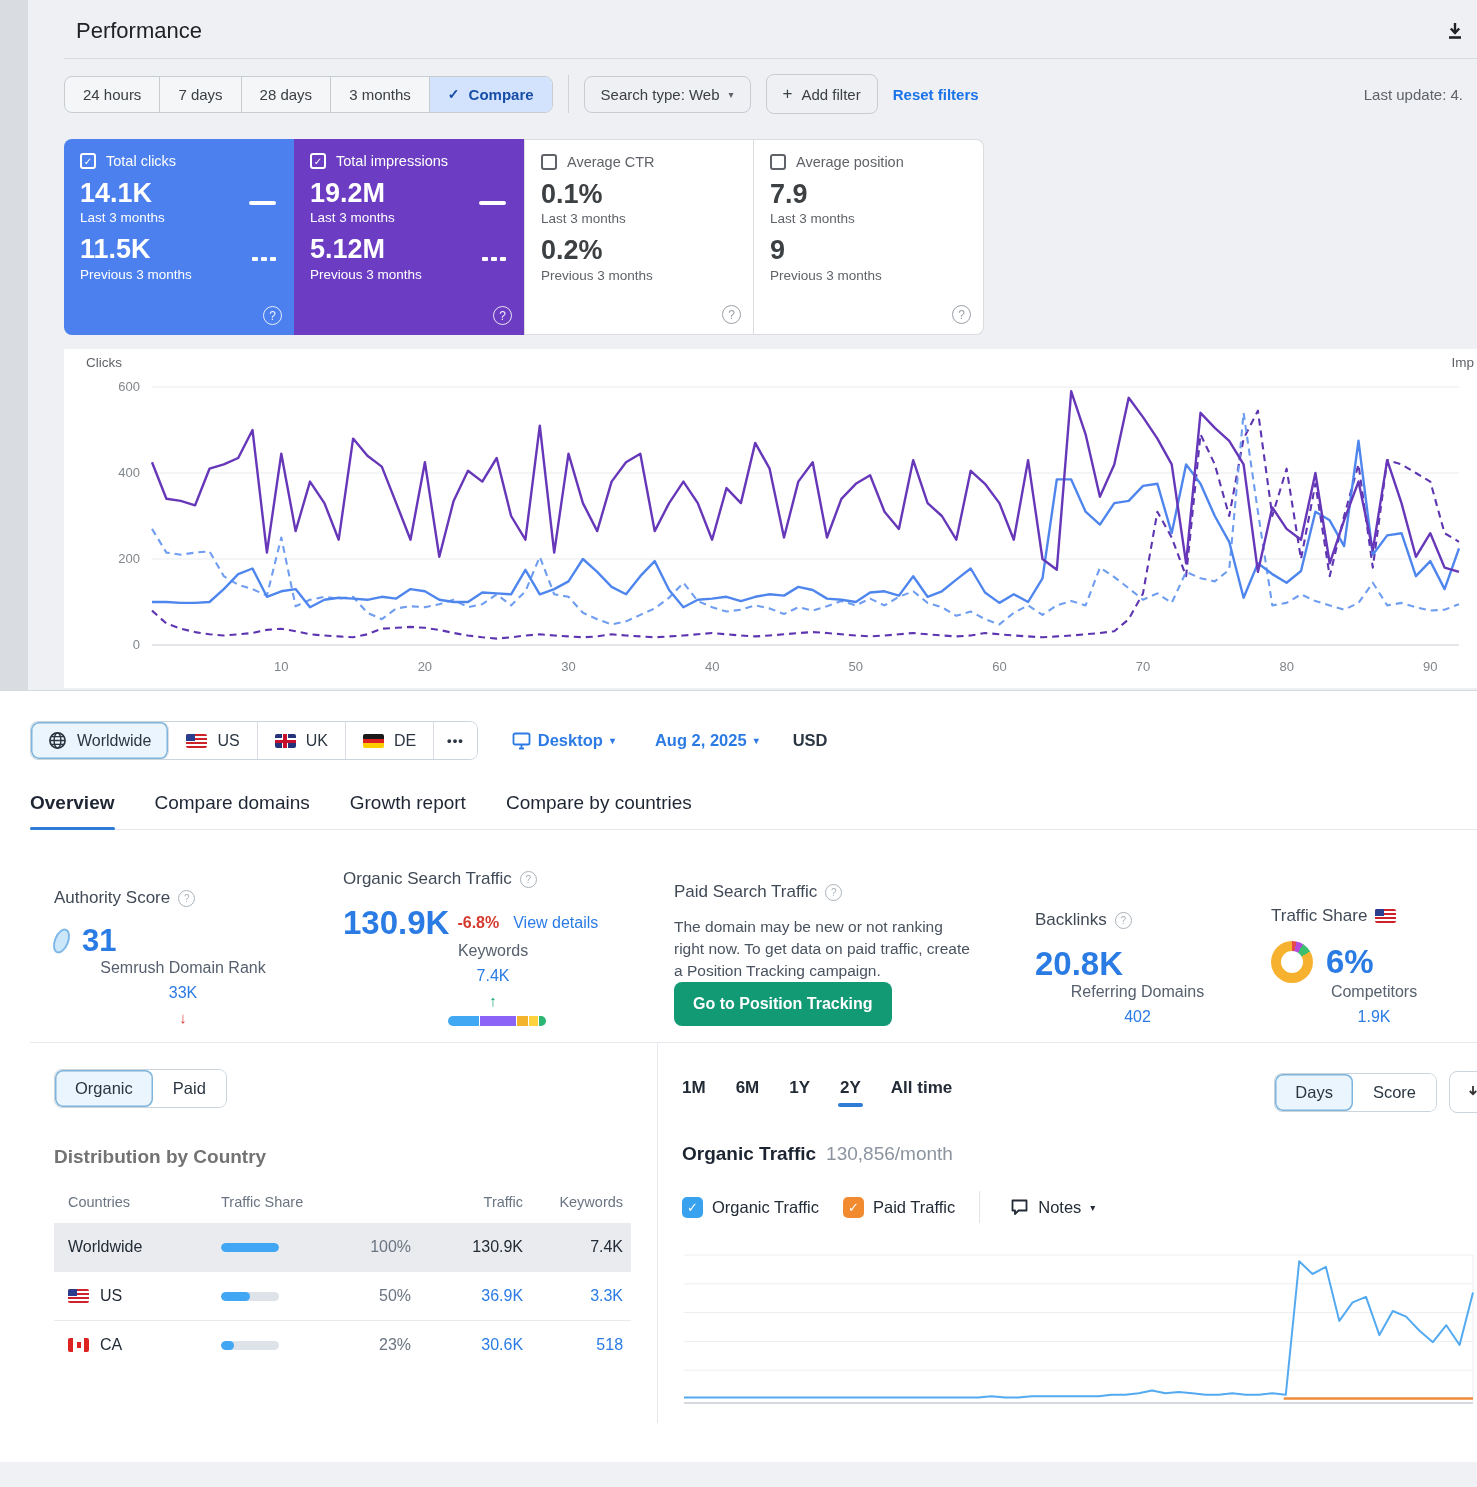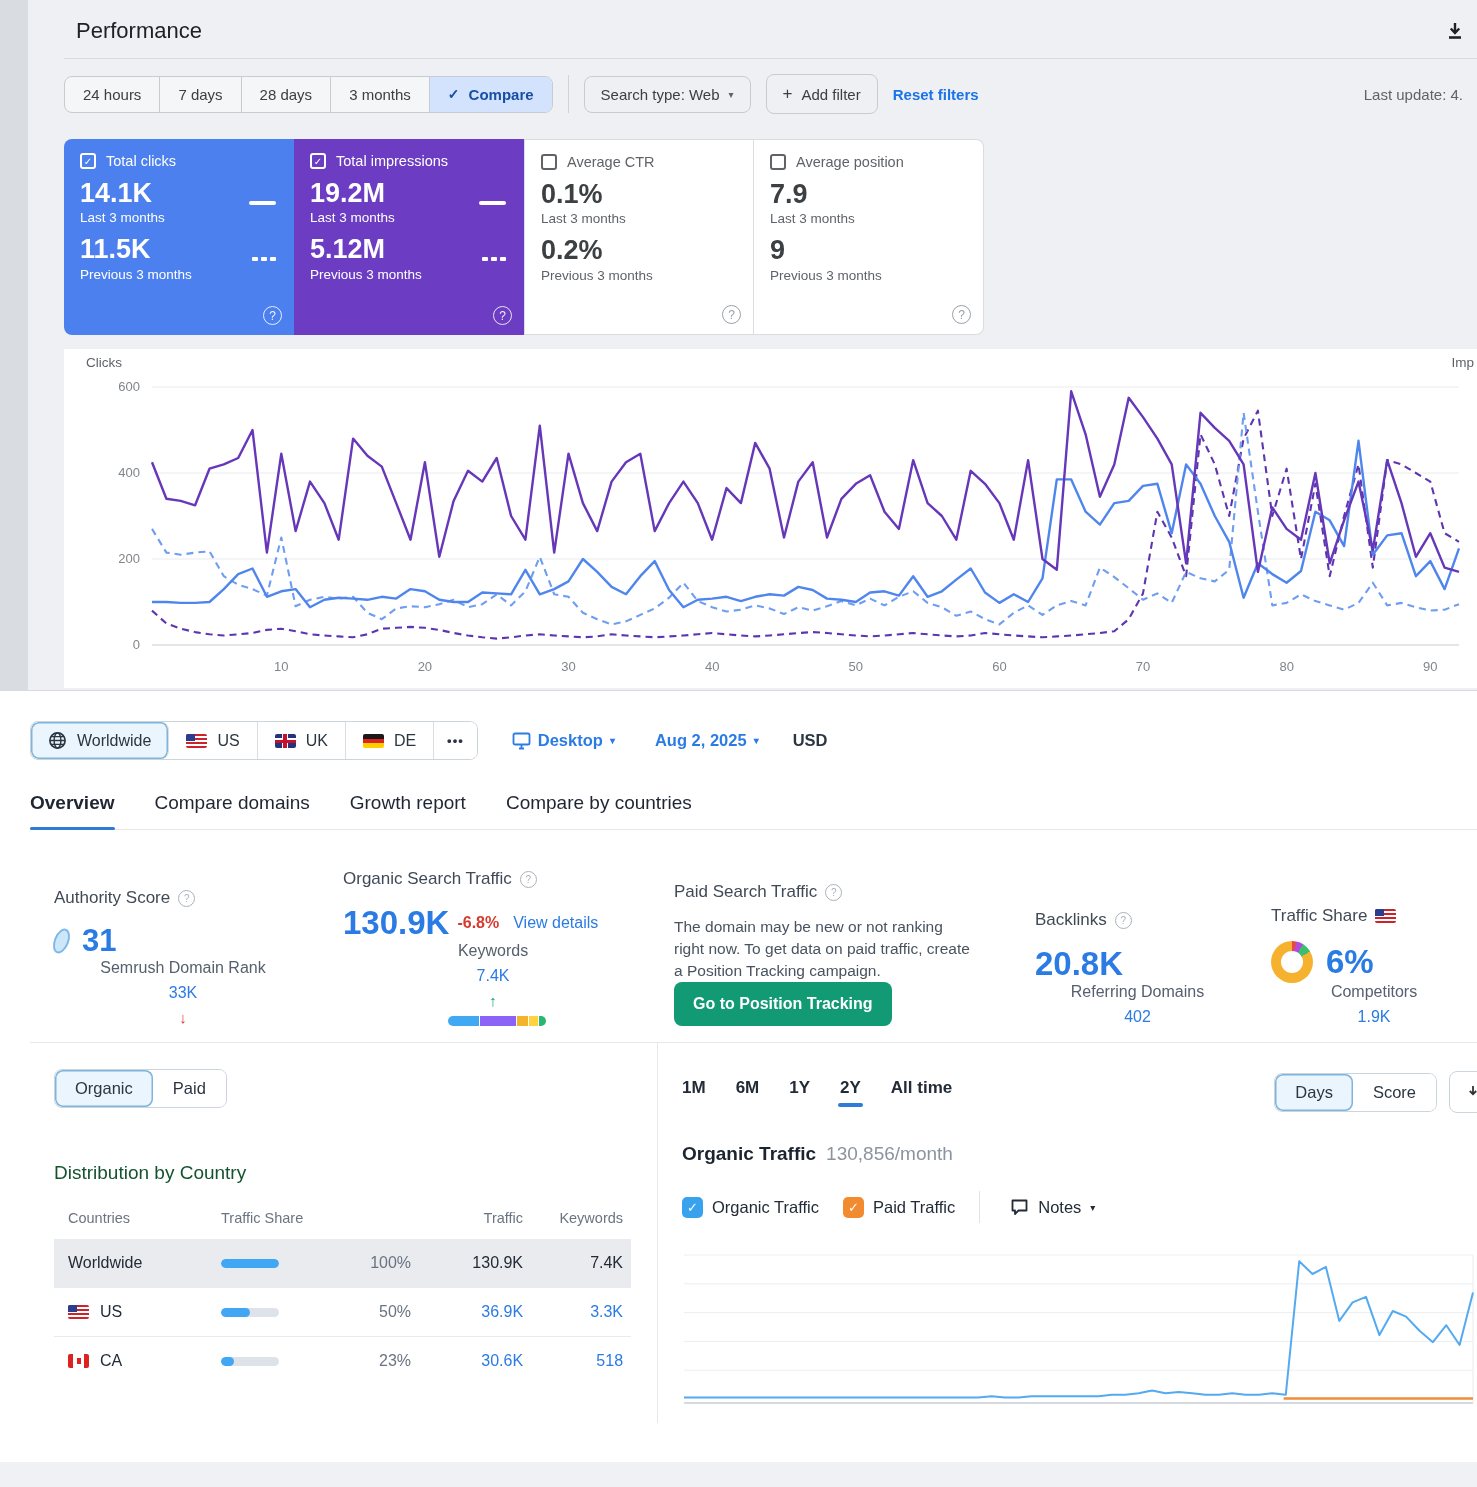--- a/index.html
+++ b/index.html
@@ -89,21 +89,21 @@
   .donut::after{content:"";position:absolute;inset:10px;background:#fff;border-radius:50%;}
   .statsep{height:1px;background:#e5e8ec;margin-right:0;}
   .bottom{display:flex;}
   .bl{width:602px;padding-left:24px;}
   .bsep{width:1px;background:#e5e8ec;margin-left:26px;}
   .br{flex:1;padding-left:24px;position:relative;}
   .tgl,.gran{display:flex;border:1px solid #ccd5dc;border-radius:8px;overflow:hidden;width:max-content;background:#fff;}
   .tgl{margin-top:26px;}
   .tgl button,.gran button{padding:9px 20px;font-size:16.5px;color:#2b3642;background:#fff;border:none;cursor:pointer;font-family:inherit;}
   .tgl .on,.gran .on{background:#eaf5fd;box-shadow:inset 0 0 0 1.5px #7fb4dc;border-radius:8px;}
-  .dhead{font-size:19px;font-weight:400;color:#14532d;margin-top:54px;}
+  .dhead{font-size:19px;font-weight:700;color:#737373;margin-top:38px;}
   .thead{display:flex;margin-top:26px;padding-bottom:13px;font-size:14.5px;color:#6a7482;align-items:center;}
   .cc1{flex:1;display:flex;gap:11px;align-items:center;padding-left:14px;}
   .cc2{width:190px;display:flex;align-items:center;justify-content:space-between;padding-right:4px;}
   .cc3{width:108px;text-align:right;}
   .cc4{width:100px;text-align:right;padding-right:8px;}
   .ctry-row{display:flex;align-items:center;height:48px;font-size:16px;color:#222b36;border-top:1px solid #e8ebee;cursor:pointer;}
   .ctry-row.wh{background:#e9ebef;border-top:none;}
   .bar{width:58px;height:9px;background:#dde3e9;border-radius:5px;overflow:hidden;}
   .bar-fill{height:100%;background:#41a7f4;border-radius:5px;display:block;}
   .pct{color:#6a7482;}

